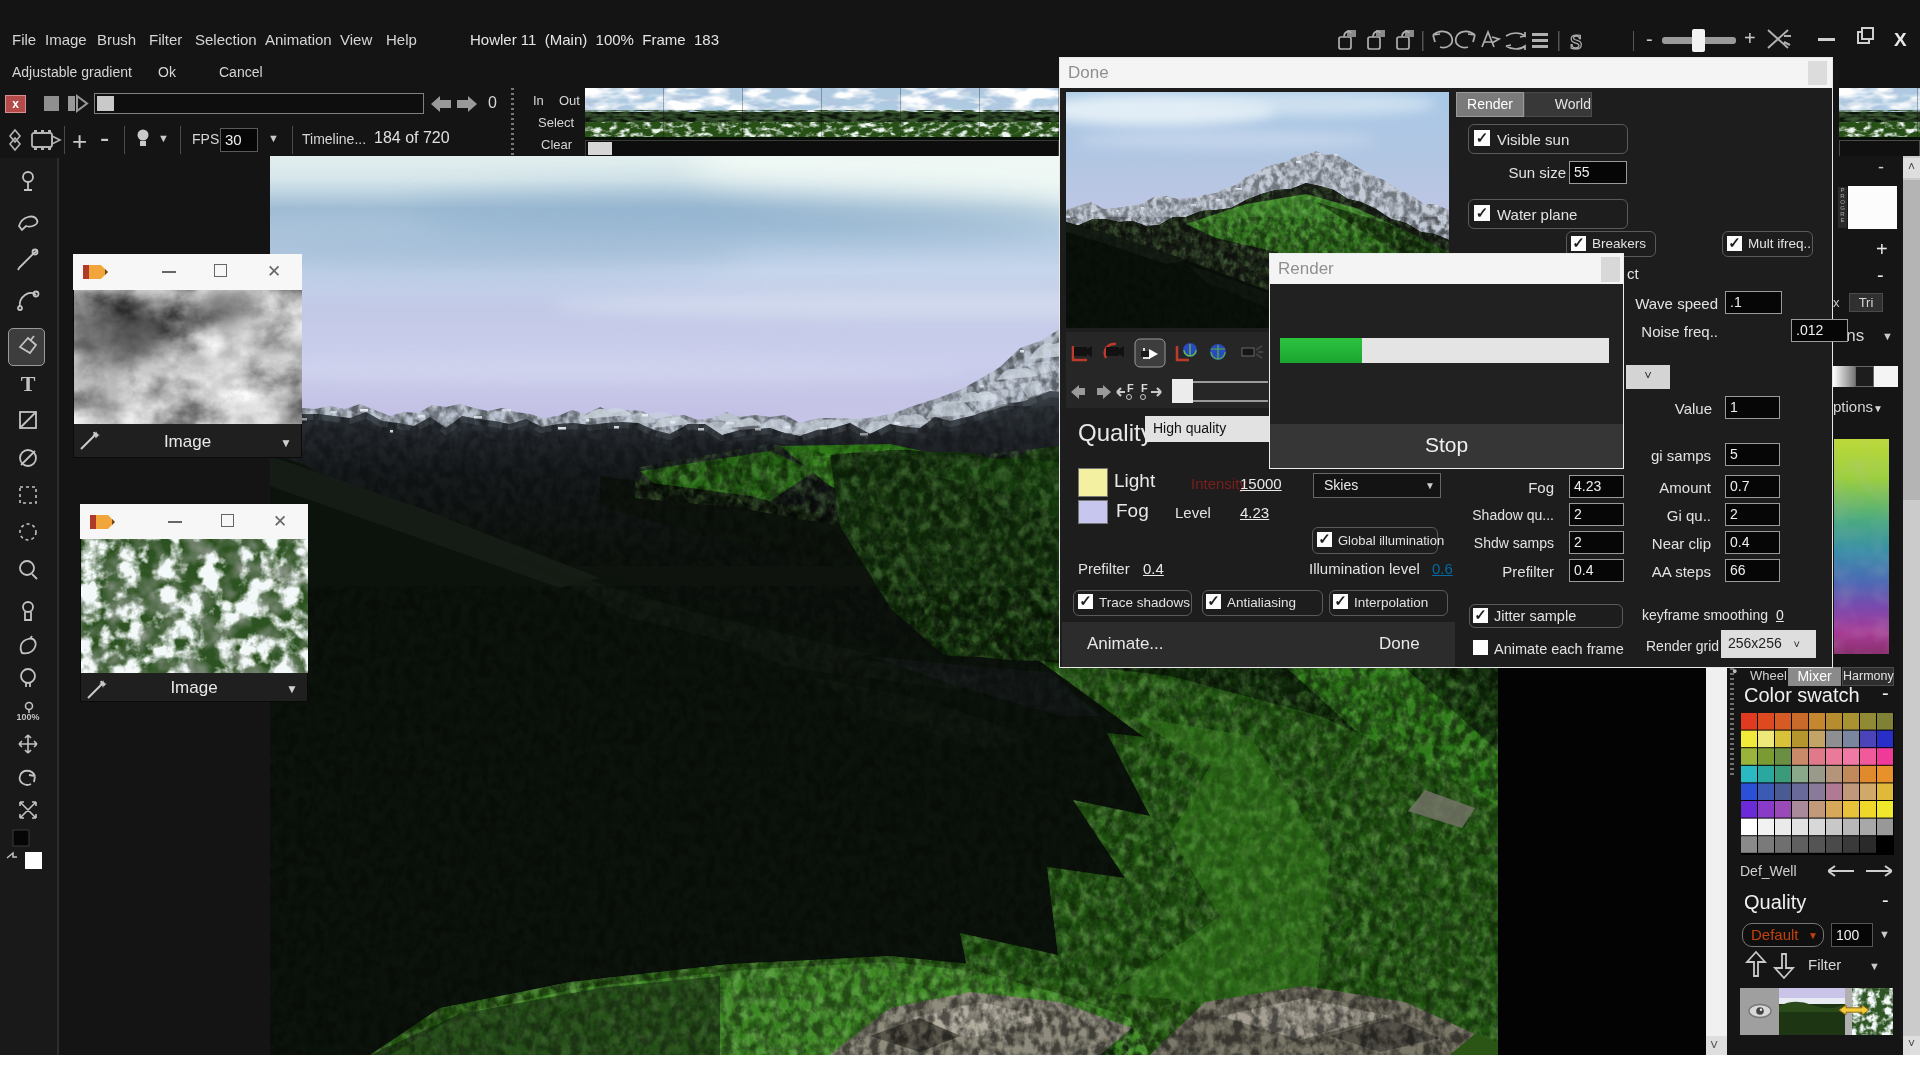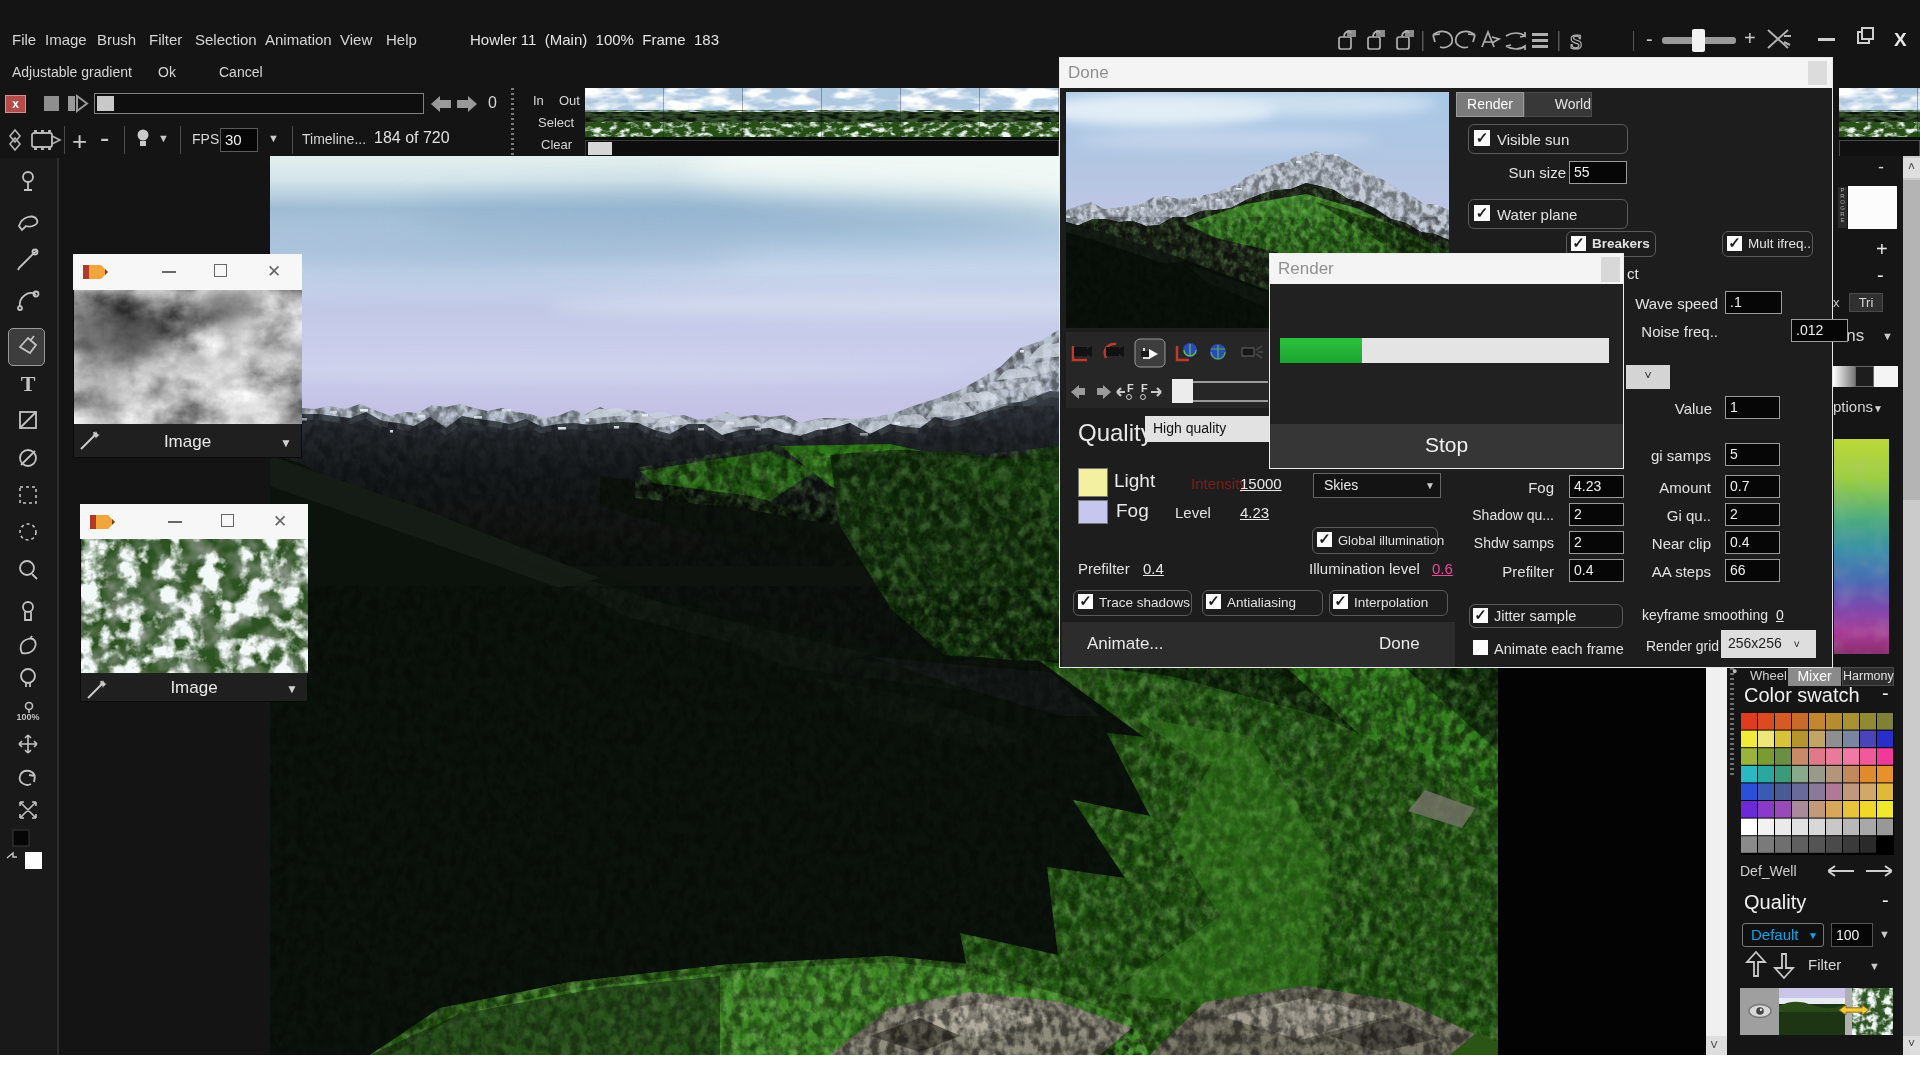--- a/index.html
+++ b/index.html
@@ -562,21 +562,21 @@
     <rect x="119" y="123.2" width="16" height="16.6" fill="#2a2a2a"></rect>
     <rect x="136" y="123.2" width="16" height="16.6" fill="#000000"></rect>
   </svg>
 <div class="t" style="left:1740px;top:863px;font-size:14px;color:#cfcfcf">Def_Well</div>
 <svg class="ab" style="left:1828px;top:864px" width="64" height="14">
     <path d="M0,7 L26,7 M0,7 l7,-5 M0,7 l7,5" stroke="#d0d0d0" stroke-width="2" fill="none"></path>
     <path d="M38,7 L64,7 M64,7 l-7,-5 M64,7 l-7,5" stroke="#d0d0d0" stroke-width="2" fill="none"></path>
   </svg>
 <div class="t" style="left:1744px;top:891px;font-size:20px;color:#f0f0f0">Quality</div>
 <div class="t" style="left:1882px;top:889px;font-size:20px;color:#f0f0f0">-</div>
-<div class="ab" style="left:1742px;top:923px;width:82px;height:24px;background:#0f0f0f;border:1px solid #777;border-radius:3px;color:#0ea5e9;font-size:15px;line-height:22px;padding-left:8px">Default <span style="font-size:10px;position:absolute;right:5px;top:1px">▼</span></div>
+<div class="ab" style="left:1742px;top:923px;width:82px;height:24px;background:#0f0f0f;border:1px solid #777;border-radius:10px;color:#c2410c;font-size:15px;line-height:22px;padding-left:8px">Default <span style="font-size:10px;position:absolute;right:5px;top:1px">▼</span></div>
 <div class="fld" style="left:1831px;top:923px;width:42px;height:24px;font-size:14px;border-color:#555;line-height:22px">100</div>
 <div class="t" style="left:1879px;top:928px;font-size:11px;color:#c9c9c9">▼</div>
 <svg class="ab" style="left:1744px;top:950px" width="56" height="30">
     <path d="M12,26 L12,12 L5,12 L14,2 L23,12 L16,12 L16,26 Z" transform="translate(-2,0)" fill="none" stroke="#c9c9c9" stroke-width="1.8"></path>
     <path d="M40,4 L40,18 L33,18 L42,28 L51,18 L44,18 L44,4 Z" transform="translate(-2,0)" fill="none" stroke="#c9c9c9" stroke-width="1.8"></path>
   </svg>
 <div class="t" style="left:1808px;top:956px;font-size:15px">Filter</div>
 <div class="t" style="left:1869px;top:960px;font-size:11px;color:#c9c9c9">▼</div>
 <div class="ab" style="left:1740px;top:988px;width:153px;height:47px;background:#9f9f9f"></div>
 <svg class="ab" style="left:1748px;top:1003px" width="24" height="16">
@@ -755,21 +755,21 @@
 <div class="grp" style="left:1468px;top:124px;width:160px;height:30px"></div>
 <div class="cb" style="left:1474px;top:130px;width:16px;height:16px;line-height:15px">✓</div>
 <div class="t" style="left:1497px;top:131px;font-size:15px;color:#e2e2e2;">Visible sun</div>
 <div class="t" style="left:1366px;top:164px;width:200px;text-align:right;font-size:15px;color:#e2e2e2">Sun size</div>
 <div class="fld" style="left:1569px;top:161px;width:58px;height:23px;line-height:21px">55</div>
 <div class="grp" style="left:1468px;top:199px;width:160px;height:30px"></div>
 <div class="cb" style="left:1474px;top:205px;width:16px;height:16px;line-height:15px">✓</div>
 <div class="t" style="left:1497px;top:206px;font-size:15px;color:#e2e2e2;">Water plane</div>
 <div class="grp" style="left:1566px;top:231px;width:90px;height:26px"></div>
 <div class="cb" style="left:1571px;top:236px;width:15px;height:15px;line-height:14px">✓</div>
-<div class="t" style="left:1592px;top:236px;font-size:13.5px;color:#e2e2e2;font-weight:bold;">Breakers</div>
+<div class="t" style="left:1592px;top:236px;font-size:13.5px;color:#e2e2e2;">Breakers</div>
 <div class="grp" style="left:1722px;top:231px;width:91px;height:26px"></div>
 <div class="cb" style="left:1727px;top:236px;width:15px;height:15px;line-height:14px">✓</div>
 <div class="t" style="left:1748px;top:236px;font-size:13.5px;color:#e2e2e2;">Mult ifreq..</div>
 <div class="t" style="left:1627px;top:265px;font-size:15px;color:#e2e2e2;text-align:center;">ct</div>
 <div class="t" style="left:1518px;top:295px;width:200px;text-align:right;font-size:15px;color:#e2e2e2">Wave speed</div>
 <div class="fld" style="left:1725px;top:291px;width:57px;height:23px;line-height:21px">.1</div>
 <div class="t" style="left:1518px;top:323px;width:200px;text-align:right;font-size:15px;color:#e2e2e2">Noise freq..</div>
 <div class="fld" style="left:1791px;top:319px;width:57px;height:23px;line-height:21px">.012</div>
 <div class="ab" style="left:1626px;top:365px;width:44px;height:24px;background:#d4d4d4;color:#333;font-size:13px;text-align:center;line-height:22px">˅</div>
 <div class="t" style="left:1512px;top:400px;width:200px;text-align:right;font-size:15px;color:#e2e2e2">Value</div>
@@ -850,21 +850,21 @@
 <div class="t" style="left:1175px;top:504px;font-size:15px;color:#e2e2e2;">Level</div>
 <div class="t" style="left:1240px;top:504px;font-size:15px;color:#e8e8e8;text-decoration:underline">4.23</div>
 <div class="ab" style="left:1313px;top:473px;width:128px;height:25px;background:#131313;border:1px solid #666;color:#e8e8e8;font-size:14px;line-height:23px;padding-left:10px">Skies</div>
 <div class="t" style="left:1425px;top:480px;font-size:10px;color:#ccc">▼</div>
 <div class="grp" style="left:1312px;top:527px;width:126px;height:27px"></div>
 <div class="cb" style="left:1317px;top:532px;width:15px;height:15px;line-height:14px">✓</div>
 <div class="t" style="left:1338px;top:533px;font-size:13px;color:#e2e2e2;">Global illumination</div>
 <div class="t" style="left:1078px;top:560px;font-size:15px;color:#e2e2e2;">Prefilter</div>
 <div class="t" style="left:1143px;top:560px;font-size:15px;color:#e8e8e8;text-decoration:underline">0.4</div>
 <div class="t" style="left:1309px;top:560px;font-size:15px;color:#e2e2e2;">Illumination level</div>
-<div class="t" style="left:1432px;top:560px;font-size:15px;color:#ec4899;text-decoration:underline">0.6</div>
+<div class="t" style="left:1432px;top:560px;font-size:15px;color:#0369a1;text-decoration:underline">0.6</div>
 <div class="grp" style="left:1073px;top:590px;width:119px;height:26px"></div>
 <div class="cb" style="left:1078px;top:594px;width:15px;height:15px;line-height:14px">✓</div>
 <div class="t" style="left:1099px;top:595px;font-size:13.5px;color:#e2e2e2;">Trace shadows</div>
 <div class="grp" style="left:1202px;top:590px;width:121px;height:26px"></div>
 <div class="cb" style="left:1206px;top:594px;width:15px;height:15px;line-height:14px">✓</div>
 <div class="t" style="left:1227px;top:595px;font-size:13.5px;color:#e2e2e2;">Antialiasing</div>
 <div class="grp" style="left:1329px;top:590px;width:119px;height:26px"></div>
 <div class="cb" style="left:1333px;top:594px;width:15px;height:15px;line-height:14px">✓</div>
 <div class="t" style="left:1354px;top:595px;font-size:13.5px;color:#e2e2e2;">Interpolation</div>
 <div class="ab" style="left:1062px;top:622px;width:393px;height:45px;background:#2c2c2c"></div>

